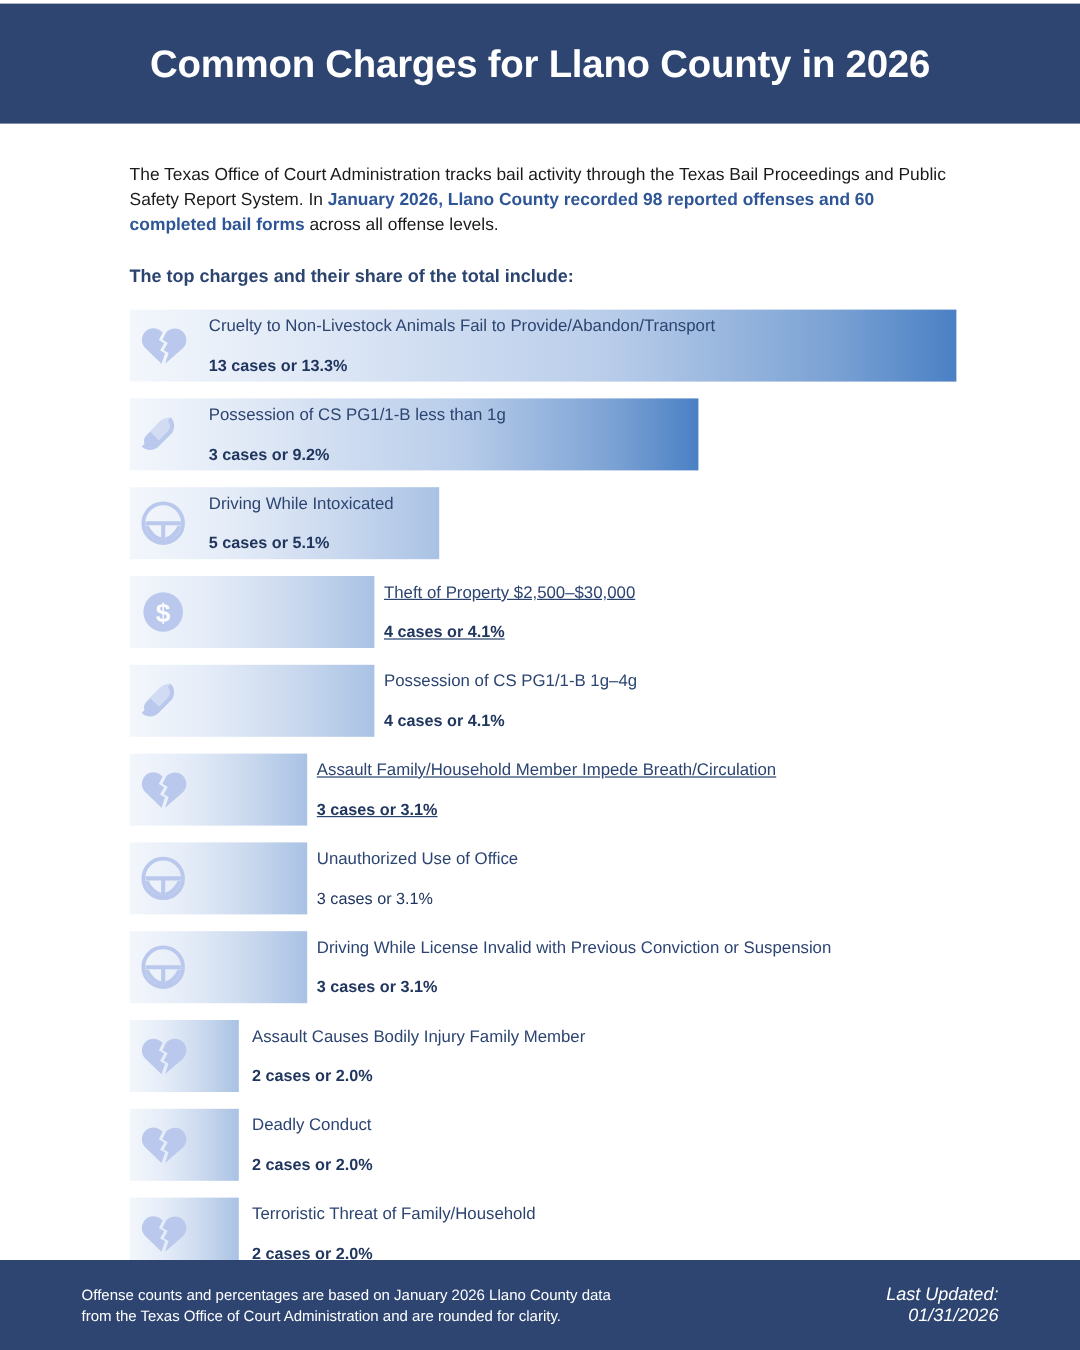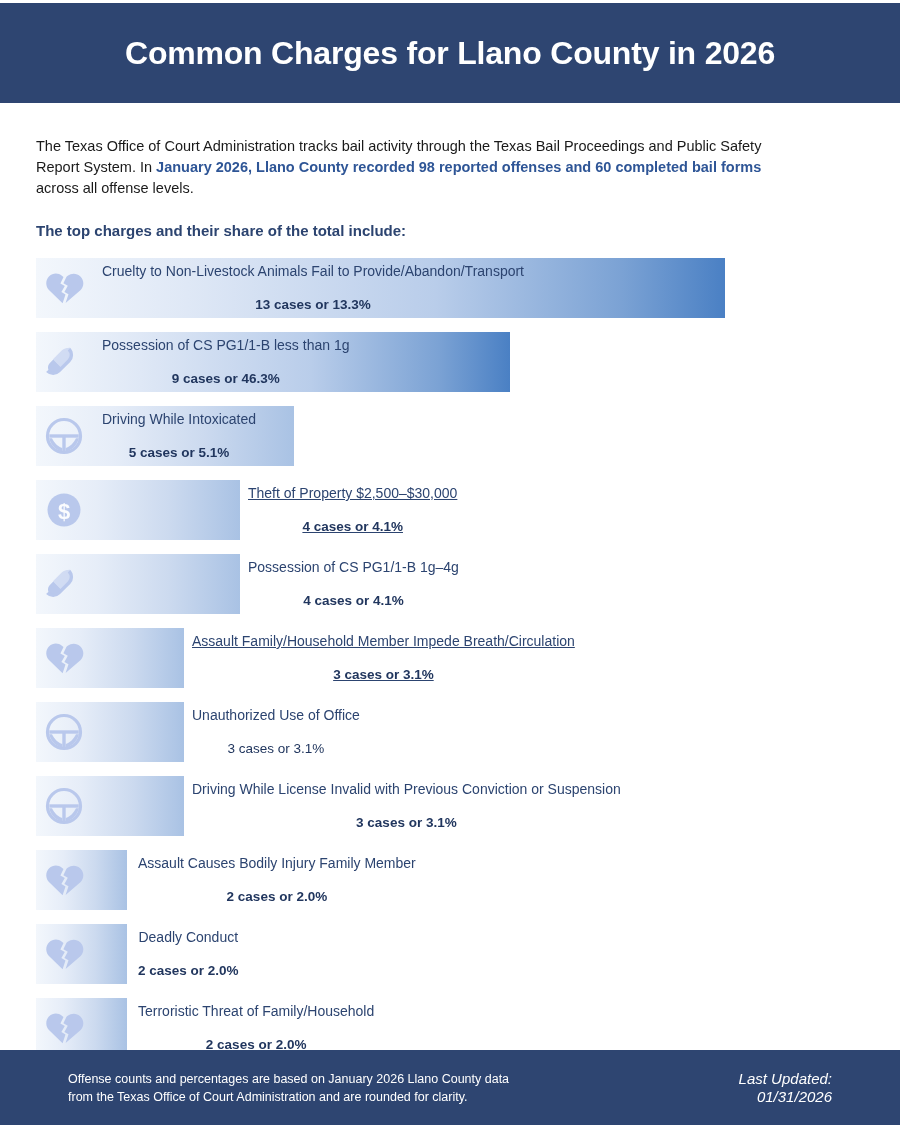--- a/index.html
+++ b/index.html
@@ -25,41 +25,41 @@
     color:#ffffff;
     font-size:32px;
     font-weight:bold;
     letter-spacing:-0.2px;
     text-align:center;
   }
 
   
   .body-wrap{
     flex:1 1 auto;
-    padding:0 36px;
+    padding:0 108px;
     box-sizing:border-box;
     position:relative;
   }
   .intro{
     margin-top:33px;
     font-size:14.5px;
     line-height:21px;
     color:#1a1a1a;
     max-width:760px;
   }
   .intro .hl{color:#2e5596;font-weight:bold;}
   .section-head{
     margin-top:23px;
     font-size:15px;
     font-weight:bold;
     color:#2c4470;
   }
 
   
-  .bars{margin-top:19px;position:relative;text-align:center;}
+  .bars{margin-top:19px;position:relative;}
   .bar-row{
     position:relative;
     height:60px;
     margin-bottom:14px;
   }
   .bar-fill{
     position:absolute;
     left:0;top:0;height:60px;
     background:linear-gradient(to right,#f3f7fc 0%,#dfe8f6 22%,#b9cdea 58%,#7ba2d4 85%,#4a80c4 100%);
   }
@@ -164,21 +164,21 @@
           <div class="bar-icon">
             <svg viewBox="0 0 40 40">
               <path fill="#b9c8ec" d="M26.3 5.9c3.4 3.4 3.4 8.9 0 12.3L18.1 26.4 9 17.3l8.2-8.2c3.4-3.4 8.9-3.4 9.1-3.2z" opacity="0.55"></path>
               <path fill="#b9c8ec" d="M26.6 6.2c3.4 3.4 3.4 8.9 0 12.3l-8.2 8.2-6.1-6.1 8.2-8.2c1.7-1.7 3.9-2.5 6.1-2.2z" opacity="0"></path>
               <path fill="#b9c8ec" d="M18.4 26.7 9.3 17.6l-3.4 3.4c-2.5 2.5-2.5 6.6 0 9.1l0 0c2.5 2.5 6.6 2.5 9.1 0l3.4-3.4z"></path>
               <path fill="none" stroke="#b9c8ec" stroke-width="3.4" d="M25 7.2c3.2 3.2 3.2 8.4 0 11.6L14.9 28.9c-3.2 3.2-8.4 3.2-11.6 0"></path>
             </svg>
           </div>
           <div class="bar-text" style="left: 66px;">
             <span class="bar-label">Possession of CS PG1/1-B less than 1g</span>
-            <span class="bar-stat">9 cases or 46.3%</span>
+            <span class="bar-stat">3 cases or 9.2%</span>
           </div>
         </div>
         <div class="bar-row">
           <div class="bar-fill w-short" style="width: 258px;"></div>
           <div class="bar-icon">
             <svg viewBox="0 0 40 40">
               <circle cx="20" cy="20" r="16.5" fill="none" stroke="#b9c8ec" stroke-width="3.2"></circle>
               <path fill="#b9c8ec" d="M5.3 18.3h29.4v3.4H5.3z"></path>
               <path fill="#b9c8ec" d="M18.3 20.6h3.4v15h-3.4z"></path>
               <path fill="#b9c8ec" d="M8 22.2c2.4 5.1 6.6 8.9 10.3 9.7v3.5C12.4 34.4 6.8 29.3 5 22.2z"></path>

